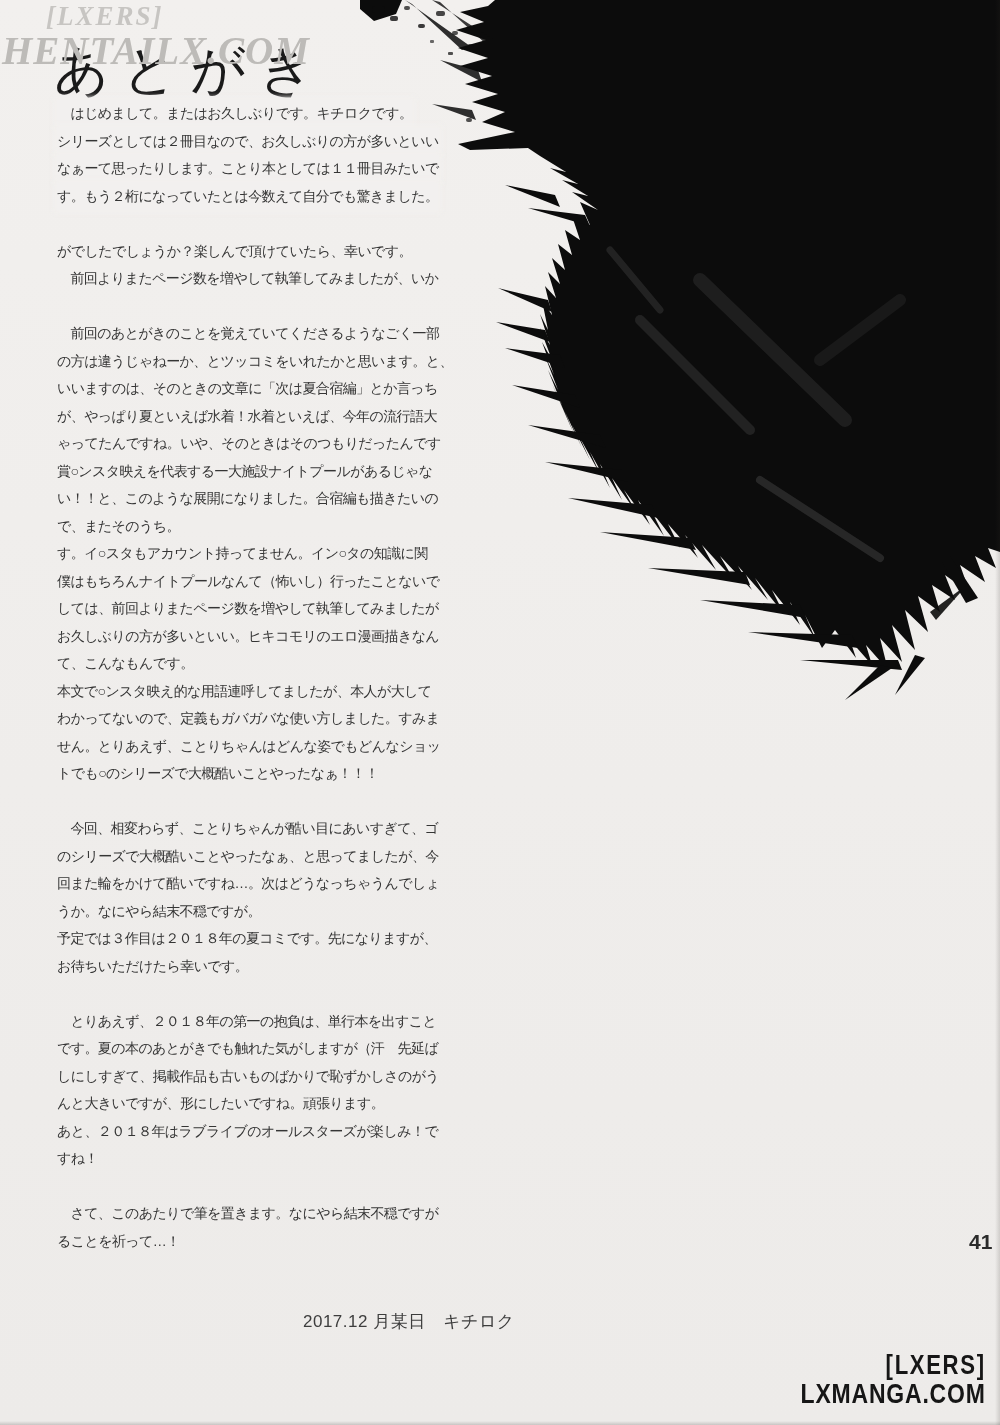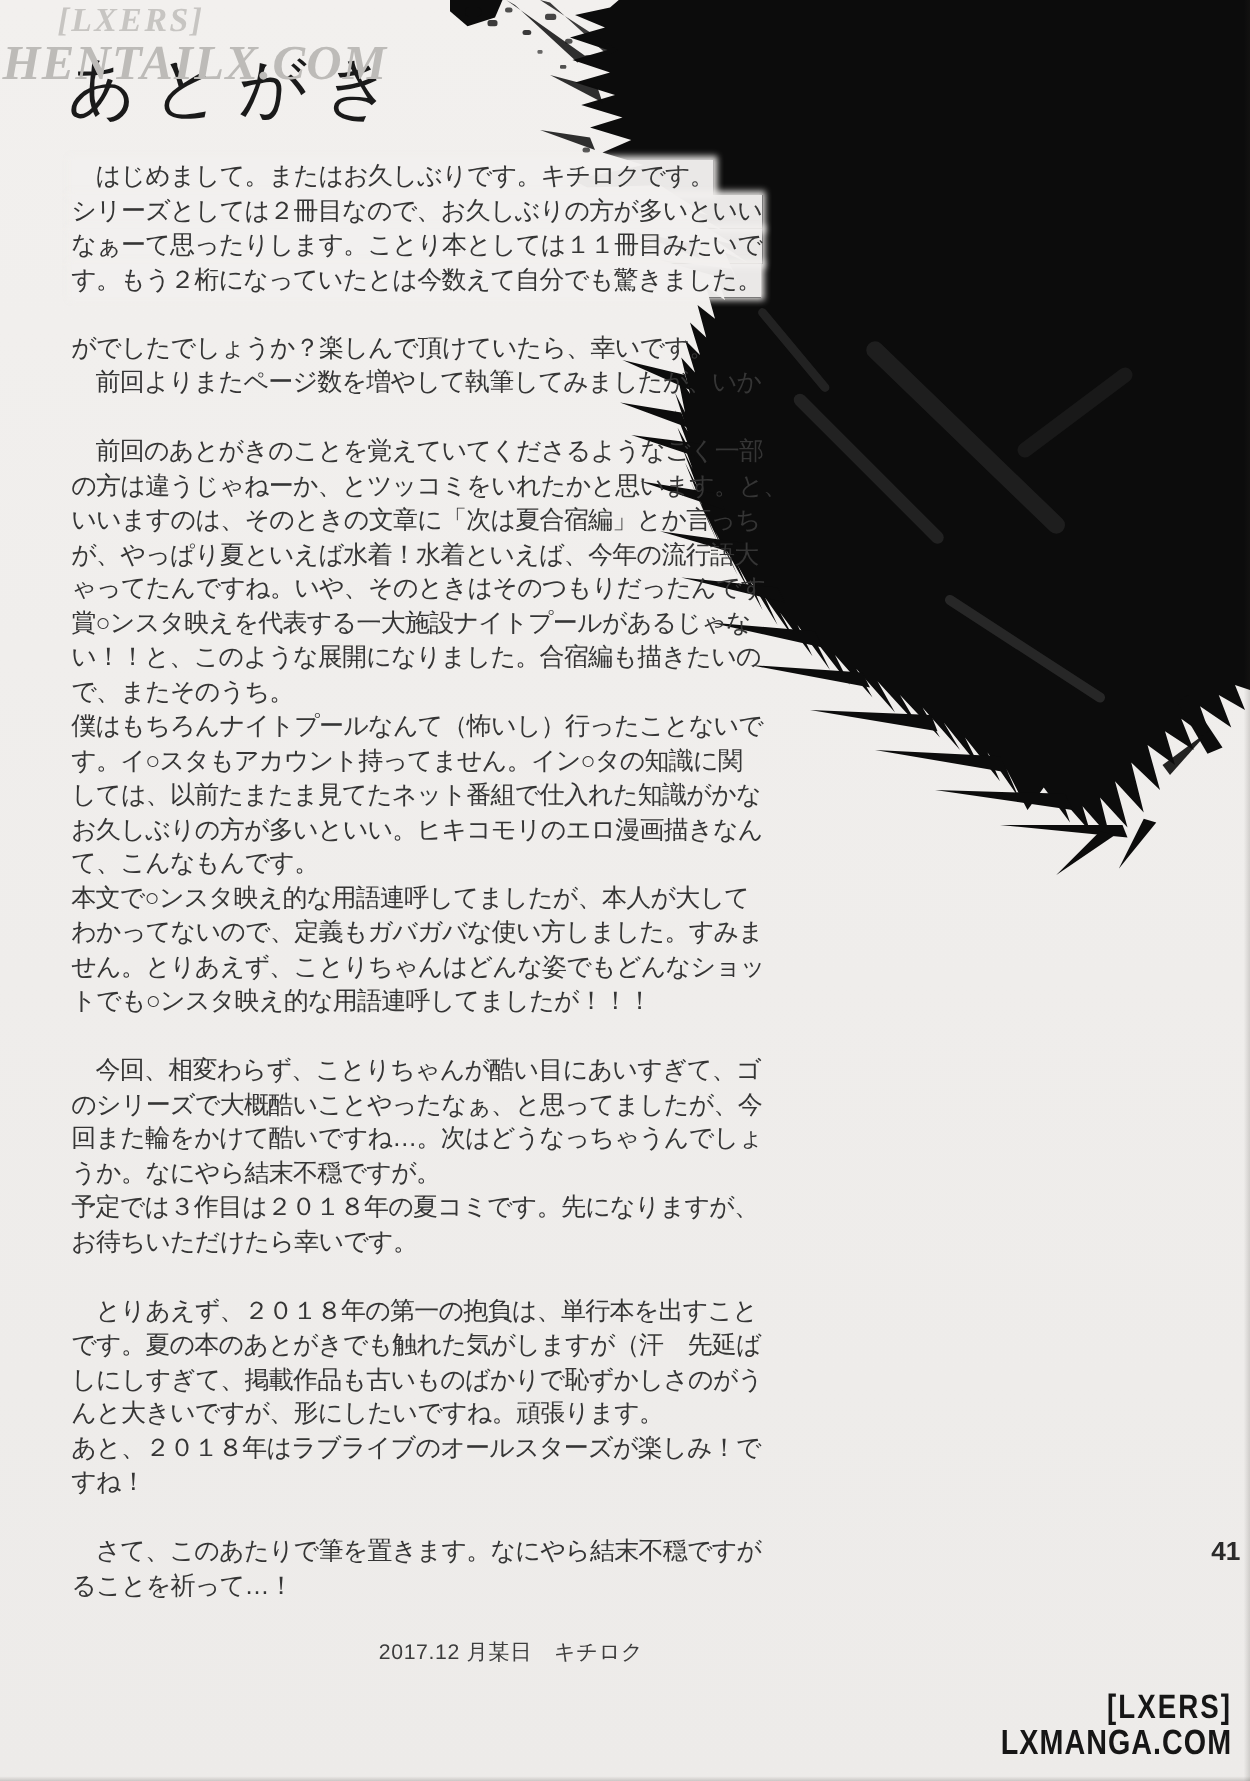--- a/index.html
+++ b/index.html
@@ -21,22 +21,22 @@
 
   .wm-top{position:absolute;top:1px;left:0;z-index:3;color:#c7c5c2;
     font-family:"Liberation Serif","DejaVu Serif",serif;font-weight:bold;font-style:italic;}
   .wm-top .l1{margin-left:46px;font-size:27px;letter-spacing:2px;}
   .wm-top .l2{margin-left:2px;margin-top:-4px;font-size:39px;letter-spacing:1px;color:#bdbbb8;}
 
   .title{position:absolute;left:54px;top:34px;margin:0;z-index:2;
     font-family:"Liberation Serif","DejaVu Serif",serif;font-weight:500;
     font-size:54px;letter-spacing:13px;color:#1a1a1a;}
 
-  .text-block{position:absolute;left:57px;top:128px;z-index:2;
-    font-size:20px;line-height:27.5px;letter-spacing:-0.6px;color:#353535;}
+  .text-block{position:absolute;left:57px;top:100px;z-index:2;
+    font-size:14px;line-height:27.5px;letter-spacing:-0.6px;color:#353535;}
   .para{margin:0 0 27.5px 0;}
   .para:last-child{margin-bottom:0;}
   .line{white-space:pre;width:max-content;height:27.5px;}
   .para.boxed .line{background:rgba(242,240,238,0.97);
     box-shadow:0 0 5px 3px rgba(242,240,238,0.92);}
 
   .signature{position:absolute;left:303px;top:1310px;z-index:2;
     font-size:17px;letter-spacing:0.5px;color:#3d3d3d;white-space:pre;}
   .page-number{position:absolute;left:969px;top:1230px;z-index:4;
     font-size:21px;font-weight:bold;color:#2b2b2b;}
@@ -135,29 +135,29 @@
       </div>
       <div class="para">
         <div class="line">　前回のあとがきのことを覚えていてくださるようなごく一部</div>
         <div class="line">の方は違うじゃねーか、とツッコミをいれたかと思います。と、</div>
         <div class="line">いいますのは、そのときの文章に「次は夏合宿編」とか言っち</div>
         <div class="line">が、やっぱり夏といえば水着！水着といえば、今年の流行語大</div>
         <div class="line">ゃってたんですね。いや、そのときはそのつもりだったんです</div>
         <div class="line">賞○ンスタ映えを代表する一大施設ナイトプールがあるじゃな</div>
         <div class="line">い！！と、このような展開になりました。合宿編も描きたいの</div>
         <div class="line">で、またそのうち。</div>
+        <div class="line">す。イ○スタもアカウント持ってません。イン○タの知識に関</div>
         <div class="line">僕はもちろんナイトプールなんて（怖いし）行ったことないで</div>
-        <div class="line">す。イ○スタもアカウント持ってません。イン○タの知識に関</div>
-        <div class="line">しては、以前たまたま見てたネット番組で仕入れた知識がかな</div>
+        <div class="line">しては、前回よりまたページ数を増やして執筆してみましたが</div>
         <div class="line">お久しぶりの方が多いといい。ヒキコモリのエロ漫画描きなん</div>
         <div class="line">て、こんなもんです。</div>
         <div class="line">本文で○ンスタ映え的な用語連呼してましたが、本人が大して</div>
         <div class="line">わかってないので、定義もガバガバな使い方しました。すみま</div>
         <div class="line">せん。とりあえず、ことりちゃんはどんな姿でもどんなショッ</div>
-        <div class="line">トでも○ンスタ映え的な用語連呼してましたが！！！</div>
+        <div class="line">トでも○のシリーズで大概酷いことやったなぁ！！！</div>
       </div>
       <div class="para">
         <div class="line">　今回、相変わらず、ことりちゃんが酷い目にあいすぎて、ゴ</div>
         <div class="line">のシリーズで大概酷いことやったなぁ、と思ってましたが、今</div>
         <div class="line">回また輪をかけて酷いですね…。次はどうなっちゃうんでしょ</div>
         <div class="line">うか。なにやら結末不穏ですが。</div>
         <div class="line">予定では３作目は２０１８年の夏コミです。先になりますが、</div>
         <div class="line">お待ちいただけたら幸いです。</div>
       </div>
       <div class="para">

